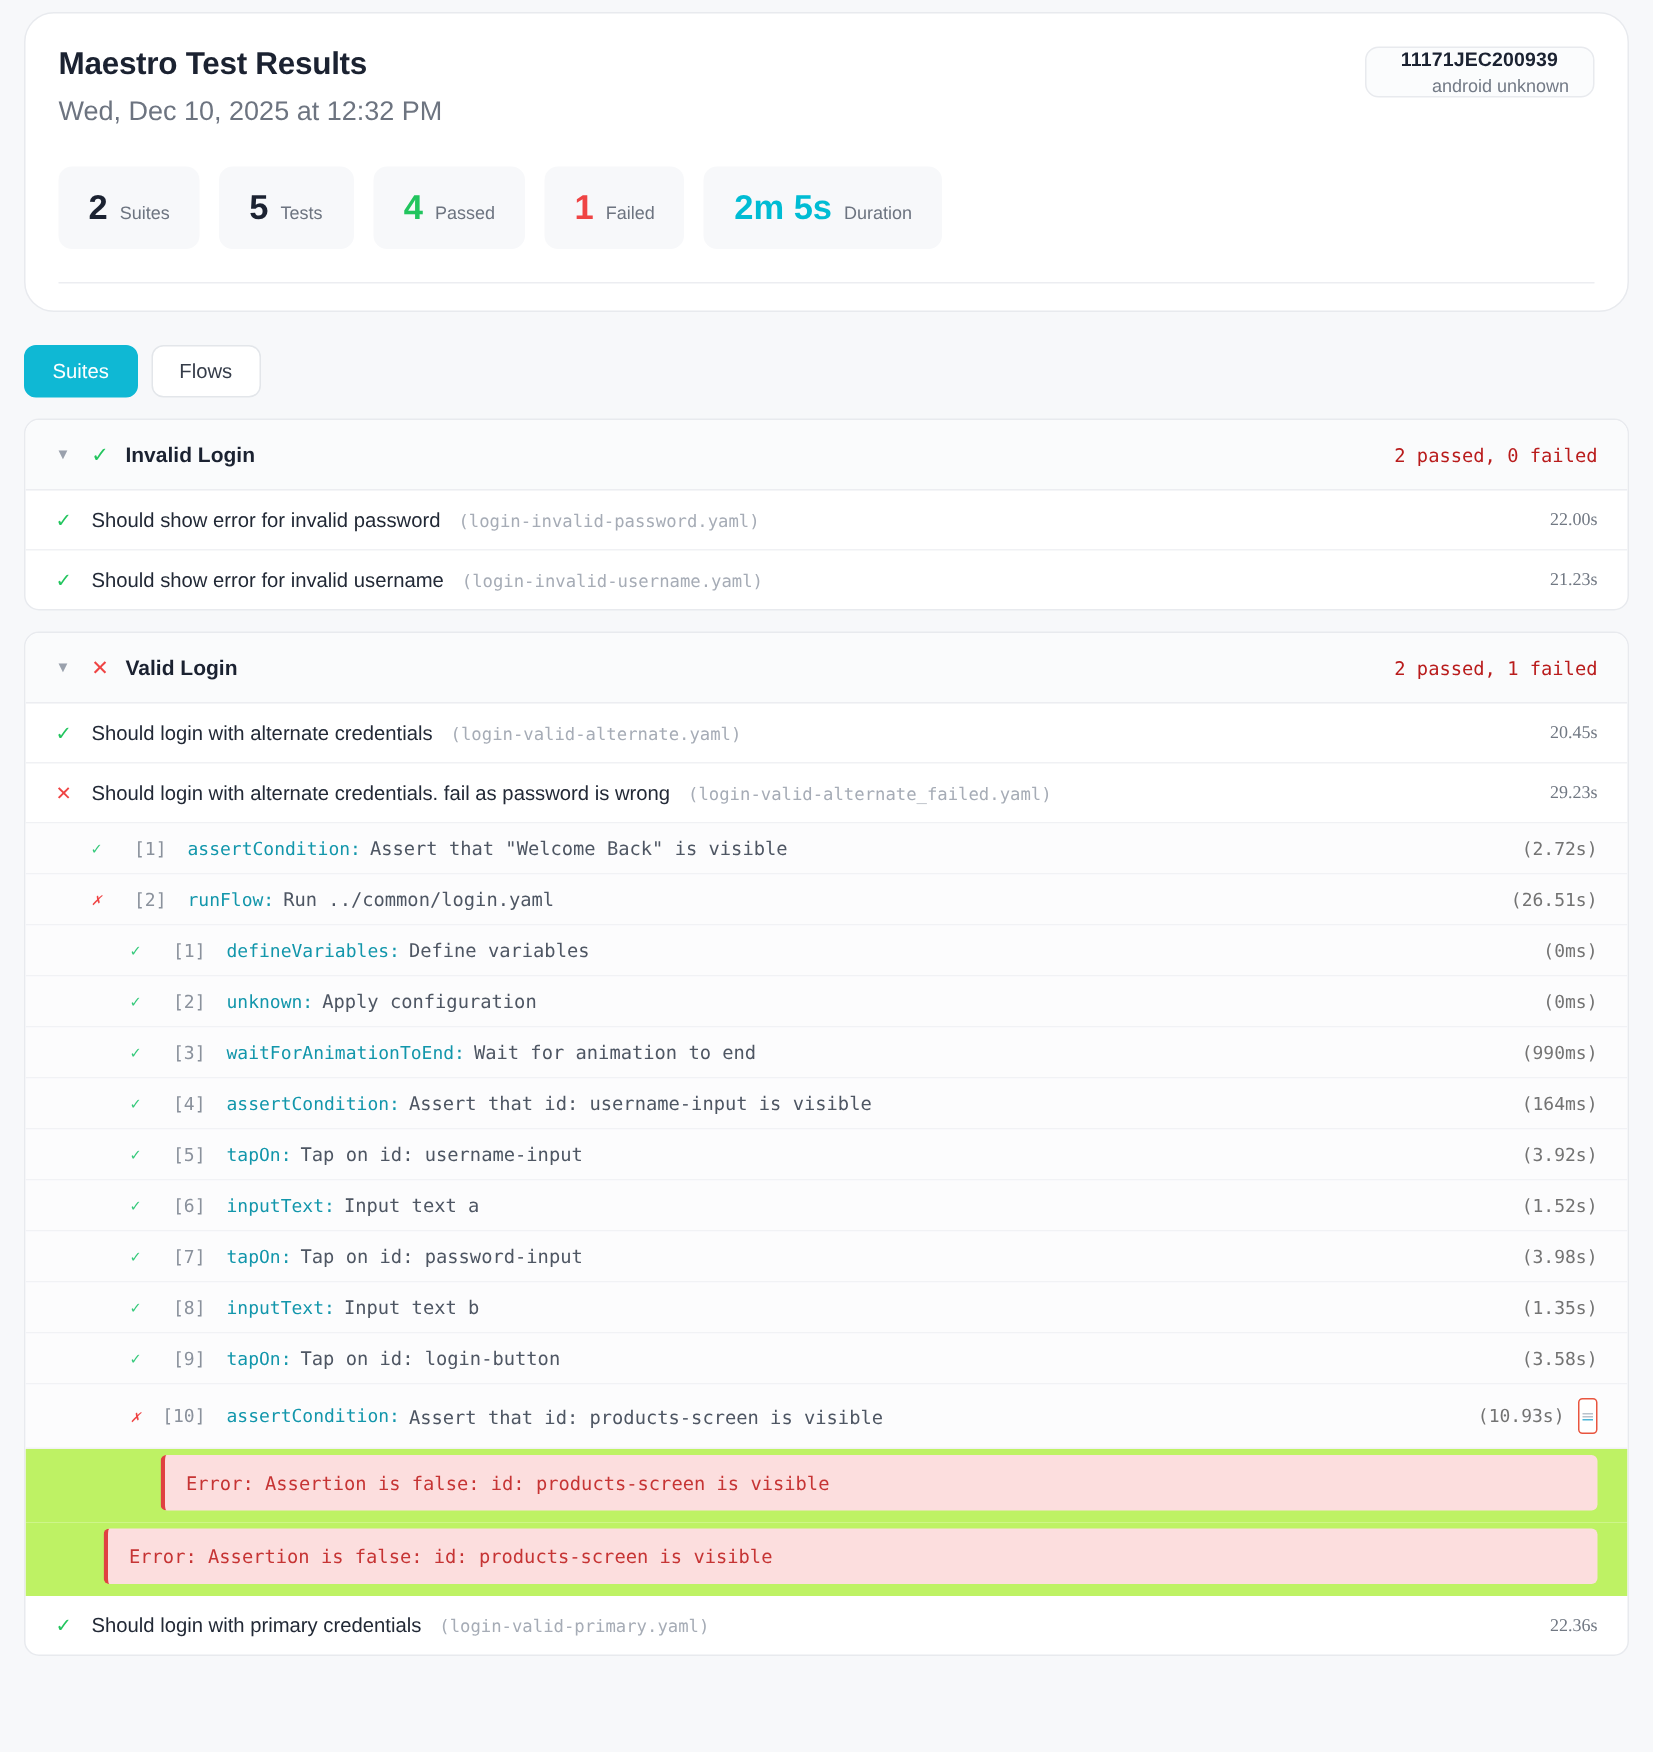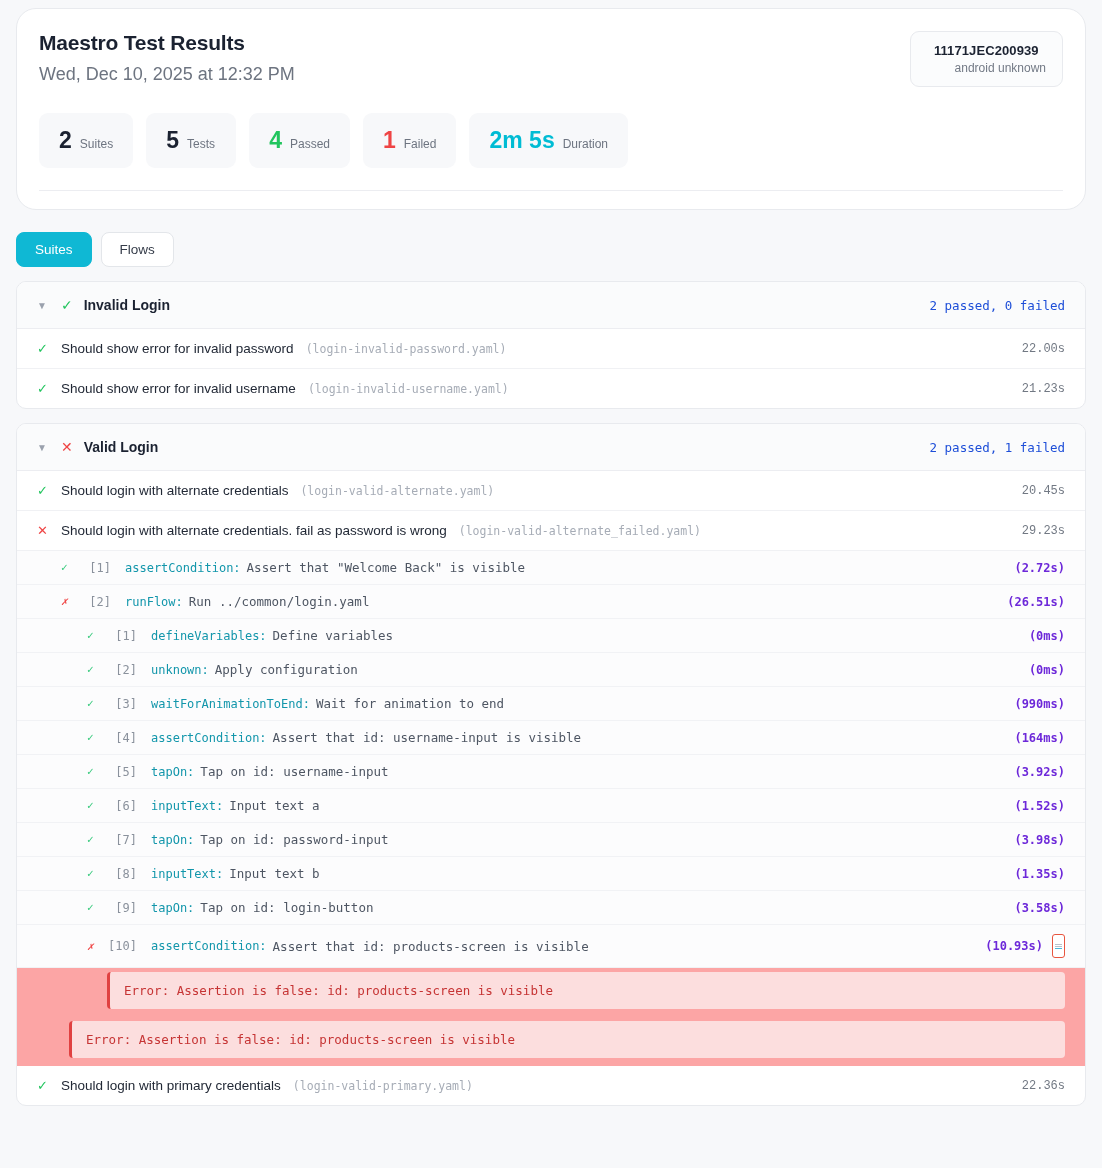--- a/index.html
+++ b/index.html
@@ -30,21 +30,21 @@
   }
   .subtitle {
     font-size: 18px;
     color: #6d7480;
     margin-top: 9px;
   }
   .device-badge {
     border: 1px solid #e8eaee;
     border-radius: 9px;
     background: #fbfcfd;
-    padding: 11px 16px;
+    padding: 0 16px;
     text-align: center;
     min-width: 130px;
   }
   .device-id { font-size: 13px; font-weight: bold; color: #1b2231; letter-spacing: 0.1px; }
   .device-os { font-size: 12px; color: #737a86; margin-top: 3px; margin-left: 28px; }
 
   .stats { display: flex; gap: 13px; margin-top: 26px; }
   .stat {
     background: #f7f8fa;
     border-radius: 9px;
@@ -110,21 +110,21 @@
     cursor: pointer;
   }
   .caret { color: #9aa1ad; font-size: 10px; margin-right: 14px; }
   .mark { font-size: 14px; margin-right: 11px; line-height: 1; }
   .mark.pass { color: #22c55e; }
   .mark.fail { color: #ef4444; }
   .suite-name { font-size: 14px; font-weight: bold; color: #1b2231; }
   .suite-counts {
     margin-left: auto;
     font-size: 12.5px;
-    color: #1d4ed8;
+    color: #b91c1c;
     font-family: "DejaVu Sans Mono", monospace;
   }
 
   
   .test-row {
     display: flex;
     align-items: center;
     padding: 12px 20px;
     border-bottom: 1px solid #f0f1f4;
   }
@@ -136,21 +136,21 @@
   .test-file {
     font-size: 11.5px;
     color: #a6acb6;
     margin-left: 12px;
     font-family: "DejaVu Sans Mono", monospace;
   }
   .test-dur {
     margin-left: auto;
     font-size: 12px;
     color: #717883;
-    font-family: Liberation Mono, monospace;
+    font-family: Liberation Serif, serif;
     text-align: center;
   }
 
   
   .step-row {
     display: flex;
     align-items: center;
     padding: 9px 20px 9px 44px;
     border-bottom: 1px solid #f1f2f5;
     background: #fcfcfd;
@@ -165,22 +165,21 @@
     color: #8a919c;
     width: 34px;
     text-align: right;
     margin-right: 14px;
   }
   .step-cmd { font-size: 12px; color: #1296ab; }
   .step-desc { font-size: 12.5px; color: #4e5663; margin-left: 6px; }
   .step-dur {
     margin-left: auto;
     font-size: 12px;
-    color: #6d28d9;
-    font-weight: bold;
+    color: #737373;
   }
   .thumb {
     width: 13px;
     height: 24px;
     border: 1.5px solid #e8553f;
     border-radius: 3px;
     margin-left: 9px;
     background: #ffffff;
     display: flex;
     flex-direction: column;
@@ -188,21 +187,21 @@
     justify-content: center;
     gap: 1px;
     padding: 2px 1px;
     cursor: pointer;
     flex: none;
   }
   .thumb i { display: block; width: 7px; height: 1px; background: #b9c2cc; }
   .thumb i.b { background: #4db6d8; }
 
   
-  .err-wrap { background: #fca5a5; padding: 4px 20px 8px 20px; }
+  .err-wrap { background: #bef264; padding: 4px 20px 8px 20px; }
   .err-wrap.deep { padding-left: 90px; }
   .err-wrap.shallow { padding-left: 52px; }
   .err {
     background: #fcdede;
     border-left: 3px solid #e04141;
     border-radius: 4px;
     padding: 11px 14px;
     font-family: "DejaVu Sans Mono", monospace;
     font-size: 12.5px;
     color: #c63434;

